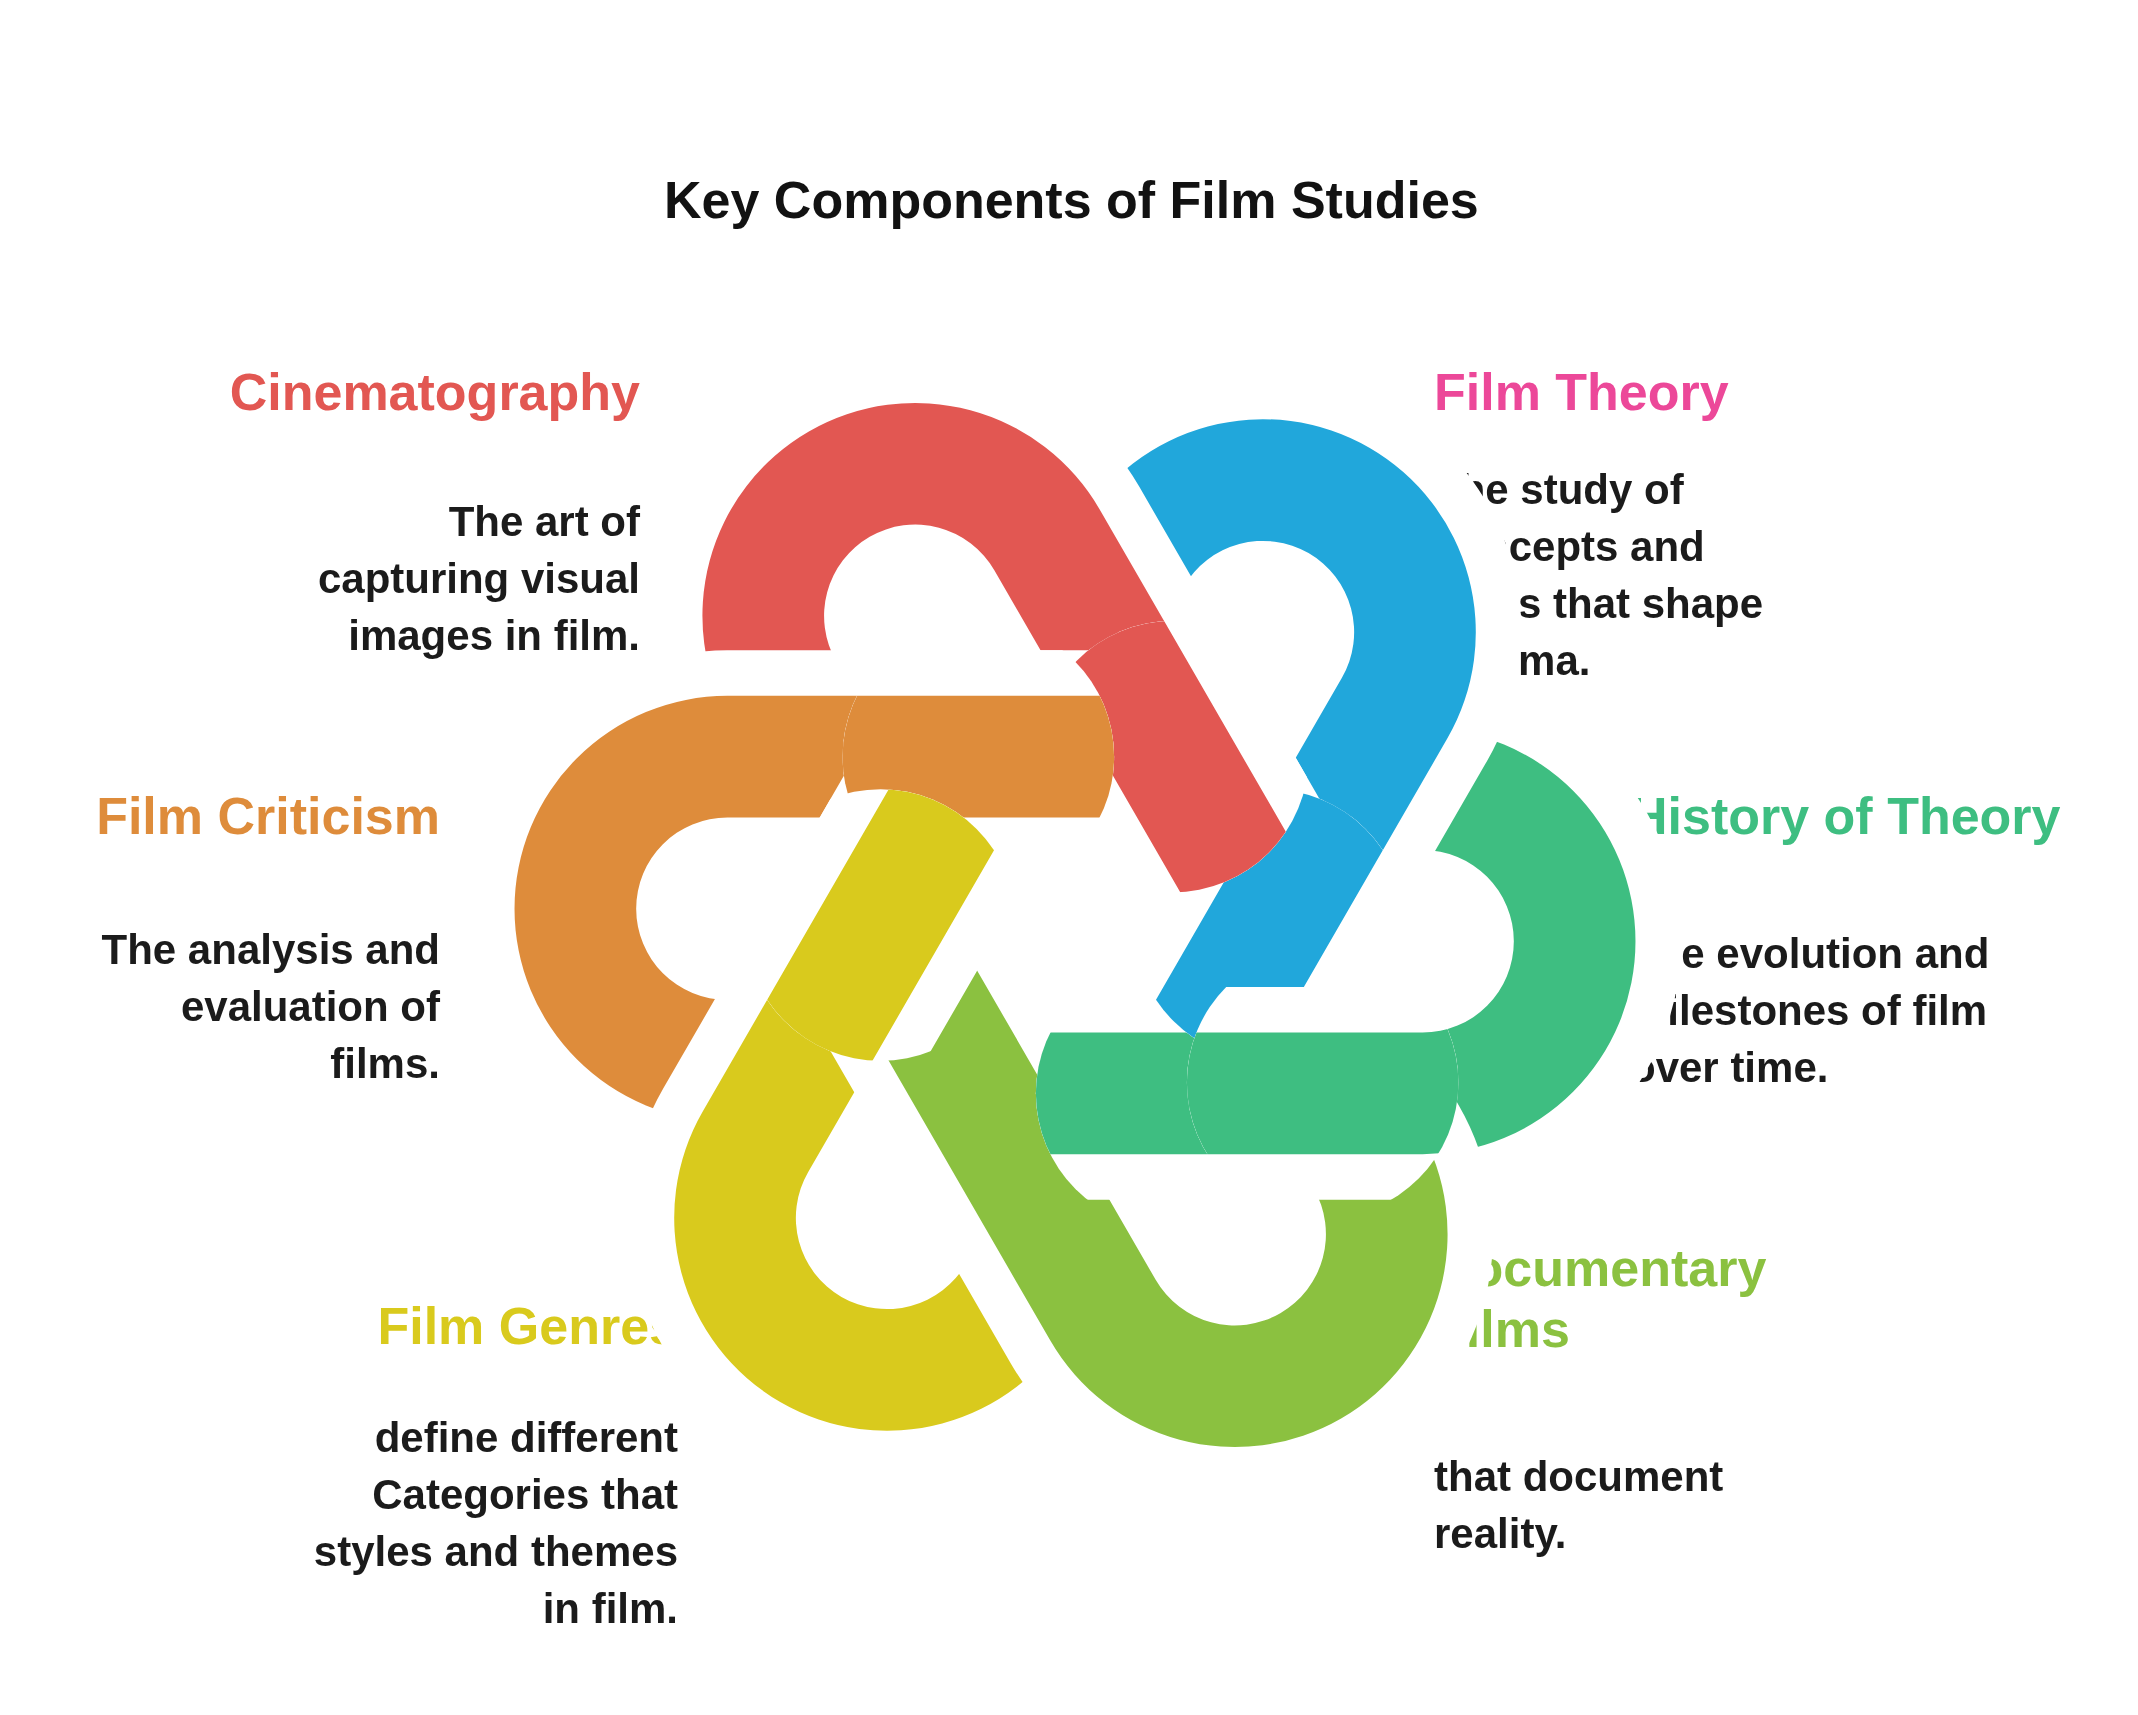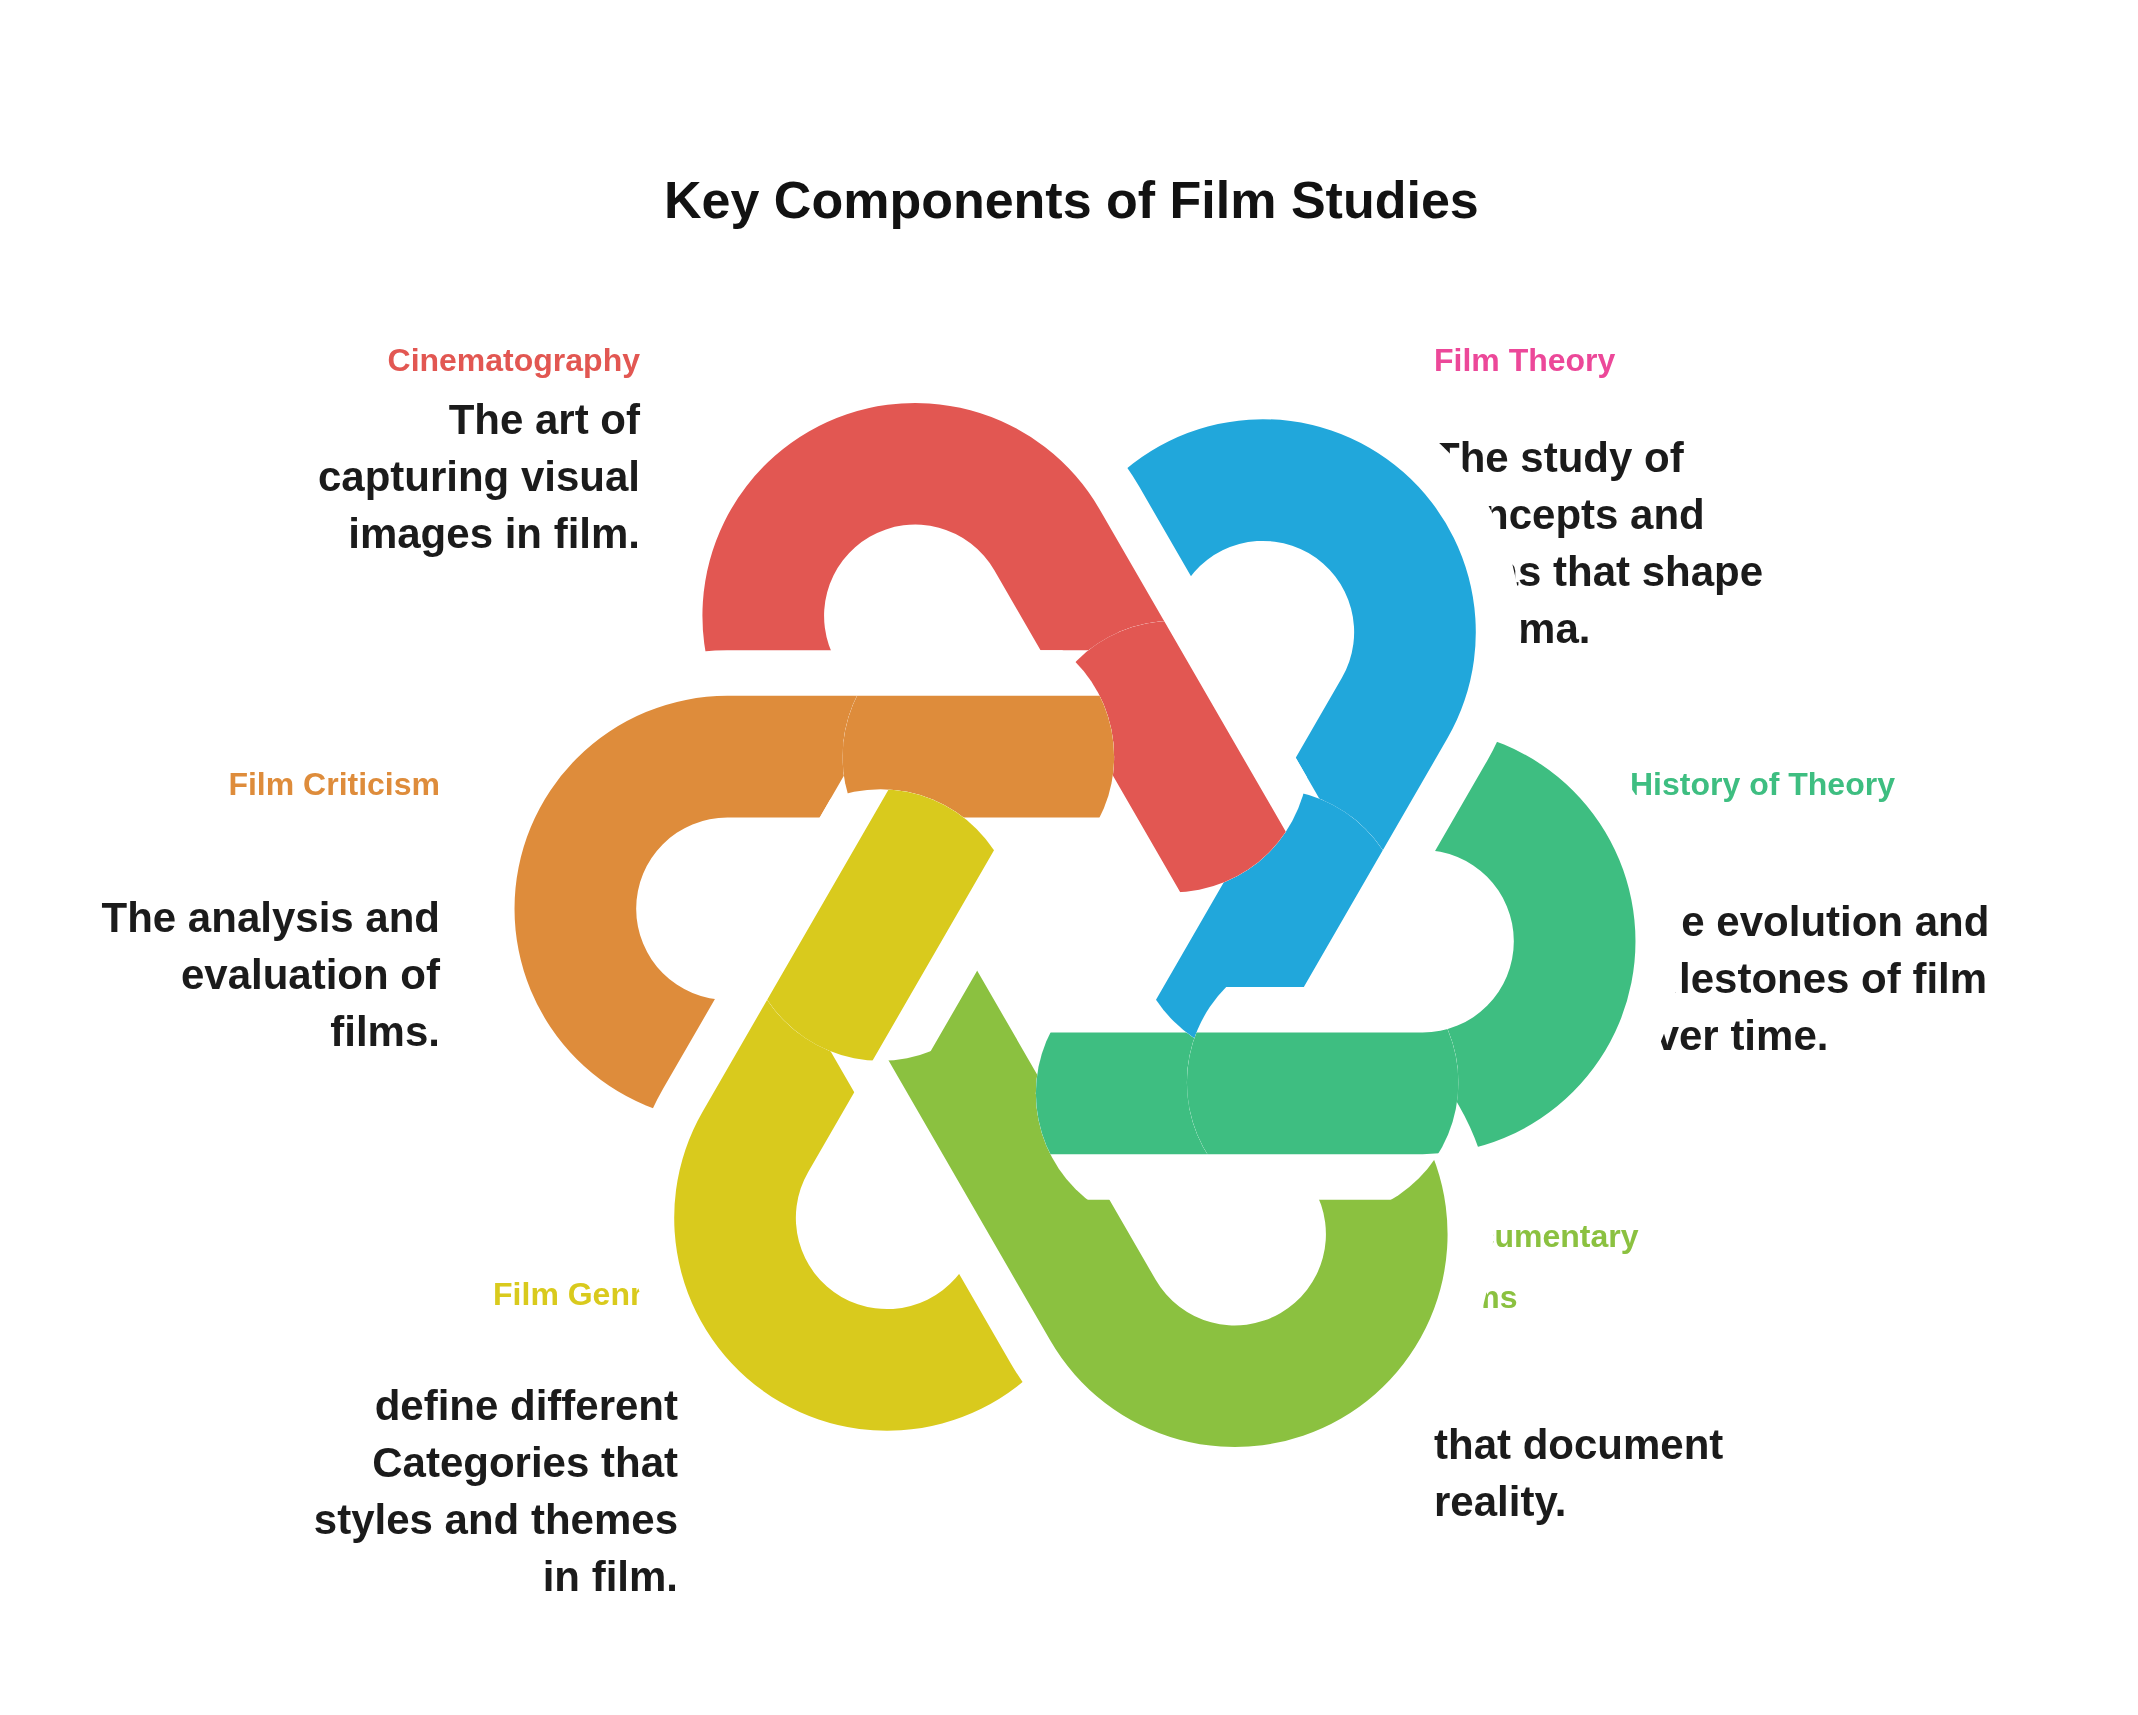--- a/index.html
+++ b/index.html
@@ -1,26 +1,26 @@
 <!DOCTYPE html>
 <html><head>
 <meta charset="utf-8">
 <style>
   html,body{margin:0;padding:0;background:#ffffff;}
   #page{position:relative;width:2138px;height:1715px;background:#ffffff;overflow:hidden;
         font-family:"Liberation Sans",sans-serif;}
   #title{position:absolute;left:664px;top:170px;width:760px;text-align:right;
          font-size:52px;font-weight:bold;color:#121212;letter-spacing:0px;white-space:nowrap;}
   .block{position:absolute;}
-  .block .heading{font-size:32px;font-weight:bold;line-height:61px;white-space:nowrap;}
+  .block .heading{font-size:52px;font-weight:bold;line-height:61px;white-space:nowrap;margin-top:32px;}
   .block .body{color:#1b1b1b;font-size:42px;font-weight:bold;line-height:57px;}
   .alignR{text-align:right;}
   .alignL{text-align:left;}
   #blk-cinematography{right:1498px;top:330px;}
-  #blk-cinematography .body{}
+  #blk-cinematography .body{margin-top:70px;}
   #blk-film-theory{left:1434px;top:330px;}
   #blk-film-theory .body{margin-top:38px;}
   #blk-film-criticism{right:1698px;top:754px;}
   #blk-film-criticism .body{margin-top:74px;}
   #blk-history{left:1630px;top:754px;}
   #blk-history .body{margin-top:78px;}
   #blk-film-genres{right:1460px;top:1264px;}
   #blk-film-genres .body{margin-top:52px;}
   #blk-documentary{left:1434px;top:1206px;}
   #blk-documentary .body{margin-top:88px;}

